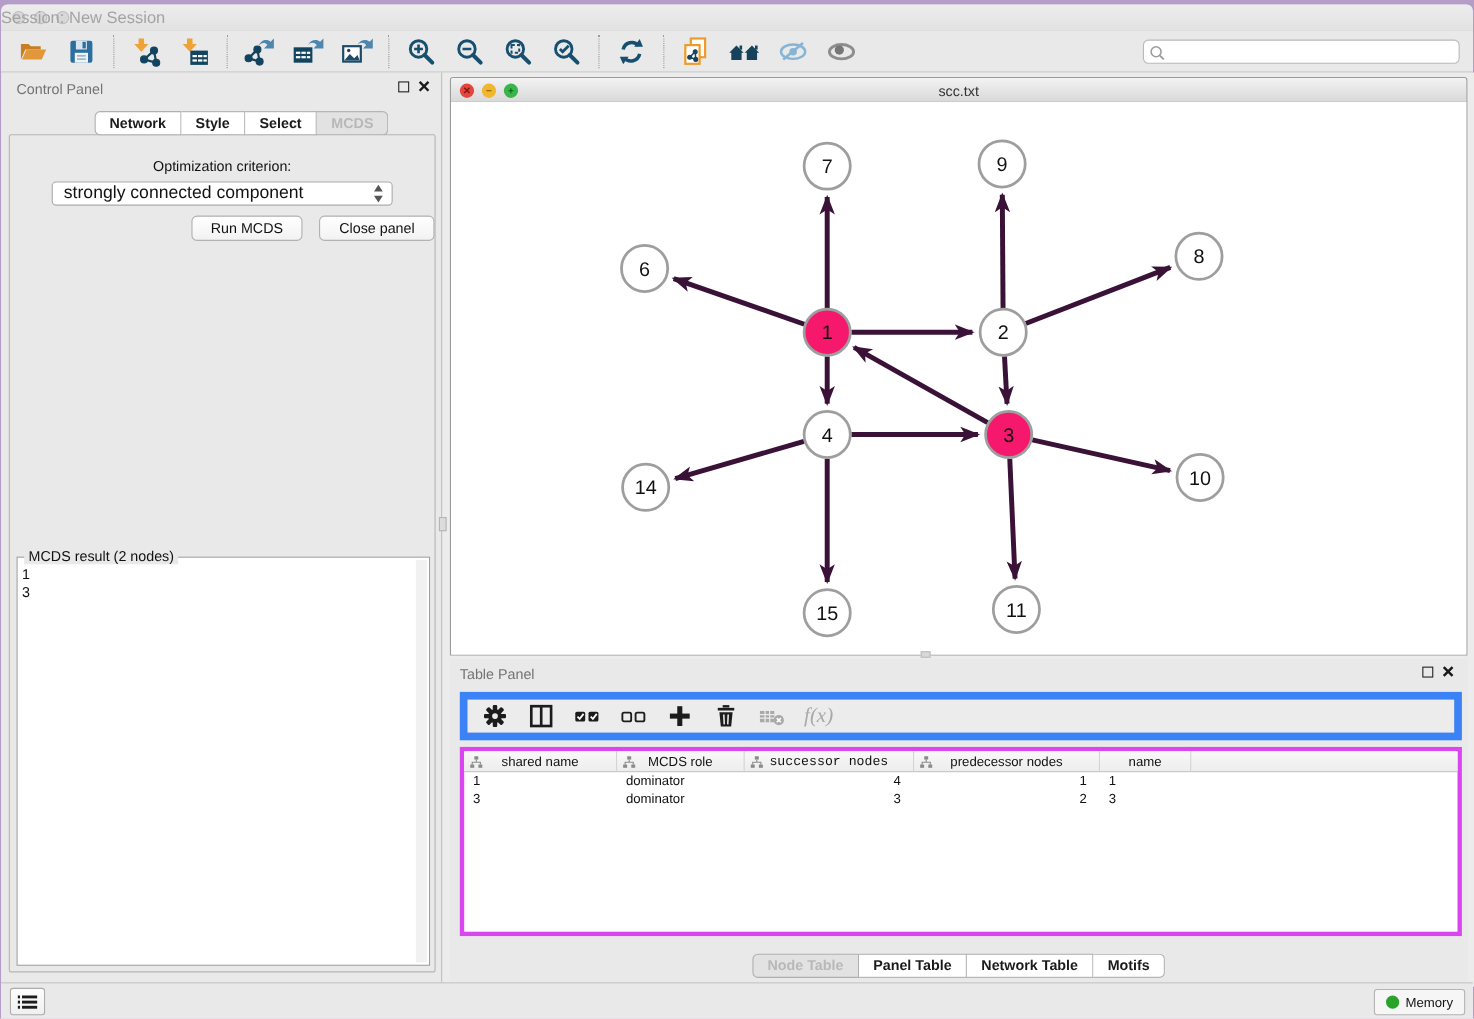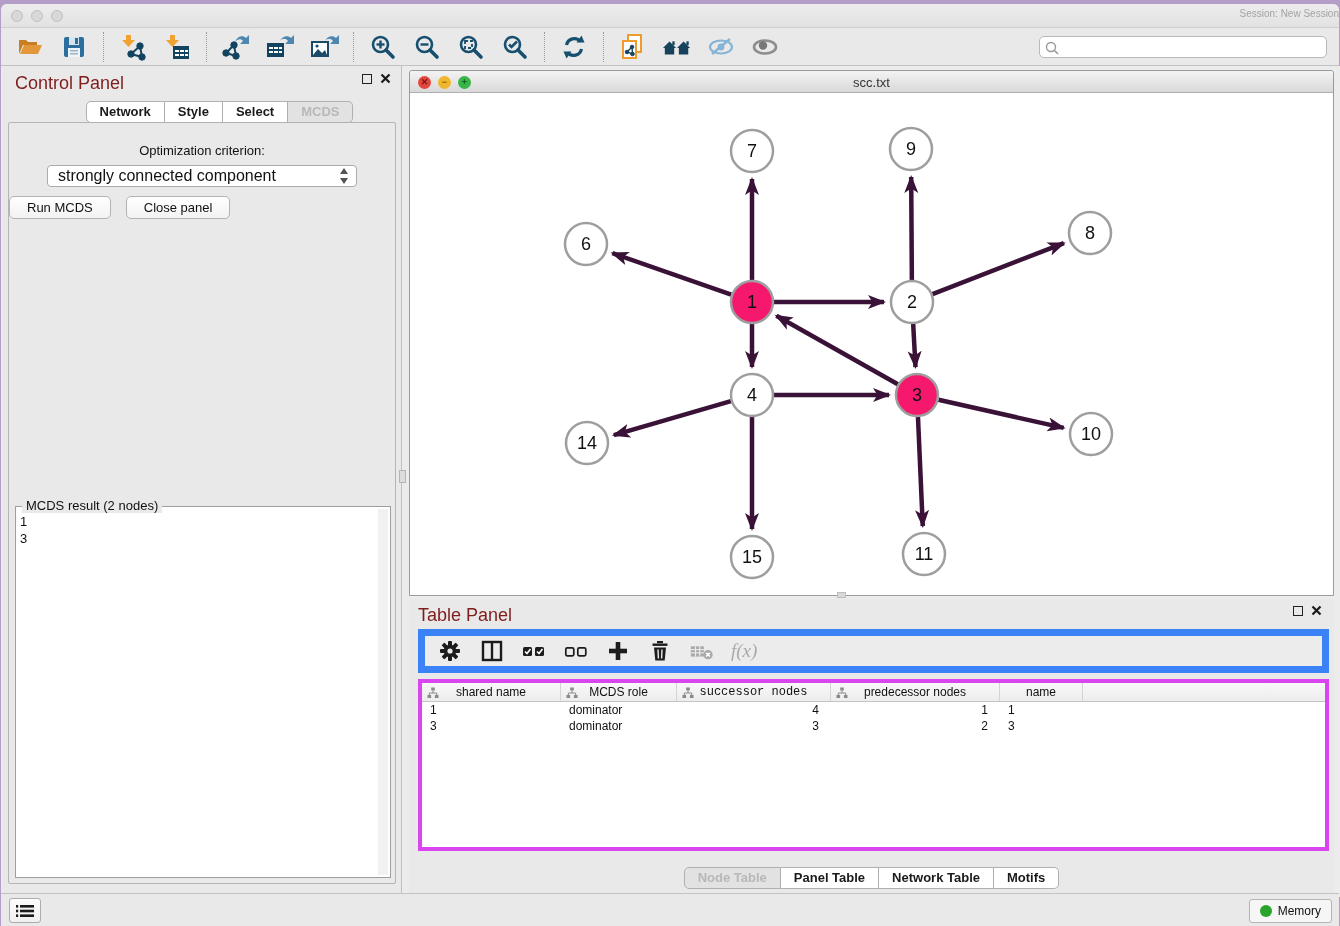--- a/index.html
+++ b/index.html
@@ -4,48 +4,48 @@
 <style>
   * { margin:0; padding:0; box-sizing:border-box; }
   html,body { width:1340px; height:926px; }
   body { background:#b49dc6; font-family:"Liberation Sans", sans-serif; position:relative; overflow:hidden; }
   .abs { position:absolute; }
 
   
   .window { position:absolute; left:1px; top:4px; width:1338px; height:922px; background:#ececec; border-radius:6px 6px 0 0; }
   .titlebar { position:absolute; left:0; top:0; width:100%; height:24px; background:linear-gradient(#ededed,#e2e2e2); border-radius:6px 6px 0 0; border-bottom:1px solid #cfcfcf; }
   .tl-dot { position:absolute; top:6px; width:12px; height:12px; border-radius:50%; background:#d8d8d8; border:1px solid #bfbfbf; }
-  .title-text { position:absolute; top:4px; width:100%; text-align:right; font-size:10px; color:#a3a3a3; }
+  .title-text { position:absolute; top:4px; width:100%; text-align:left; font-size:15px; color:#a3a3a3; }
 
   
   .toolbar { position:absolute; left:0; top:24px; width:100%; height:38px; background:#e9e9e9; border-bottom:1px solid #c2c2c2; display:flex; align-items:center; }
   .tgroup { display:flex; align-items:center; gap:14px; padding:0 14px; height:32px; }
   .tsep { width:0; height:30px; border-left:1px dotted #9a9a9a; }
   .tbico { width:30px; height:30px; display:flex; align-items:center; justify-content:center; }
   .searchbox { margin-left:auto; margin-right:12px; width:288px; height:22px; background:#fff; border:1px solid #b9b9b9; border-radius:5px; position:relative; }
   .searchbox input { position:absolute; left:24px; top:1px; right:4px; height:18px; border:none; outline:none; font-size:12px; background:transparent; width:255px; }
 
   
   .cpanel { position:absolute; left:1px; top:62px; width:400px; height:831px; background:#e9e9e9; border-right:1px solid #c0c0c0; }
   .panel-header { position:relative; height:28px; }
-  .panel-title { position:absolute; left:13px; top:7px; font-size:18px; color:#7f1d1d; }
+  .panel-title { position:absolute; left:13px; top:7px; font-size:13px; color:#737373; }
   .ph-btns { position:absolute; right:10px; top:7px; display:flex; gap:8px; align-items:center; }
   .tabsrow { position:absolute; left:0; width:100%; display:flex; justify-content:center; z-index:3; }
   .cp-tabsrow { top:35px;padding-left:36px; }
   .tab { height:22px; line-height:20px; padding:0 13px; background:#fff; border:1px solid #b0b0b0; border-left:none; font-size:13px; font-weight:bold; color:#1a1a1a; cursor:pointer; }
   .tab:first-child { border-left:1px solid #b0b0b0; border-radius:5px 0 0 5px; }
   .tab:last-child { border-radius:0 5px 5px 0; }
   .tab.active { background:#e2e2e2; color:#b8b8b8; }
   .cp-box { position:absolute; left:6px; top:56px; width:388px; height:762px; border:1px solid #b5b5b5; border-radius:2px; background:#e9e9e9; }
   .opt-label { position:absolute; top:20px; width:100%; text-align:center; font-size:13px; color:#111; }
   .dropdown { position:absolute; left:38px; top:42px; width:310px; height:22px; background:#fff; border:1px solid #ababab; border-radius:4px; font-size:16px; line-height:20px; padding-left:10px; color:#111; }
   .dd-stepper { position:absolute; right:4px; top:2px; width:15px; height:16px; }
   .dd-stepper:before { content:""; position:absolute; left:3px; top:0; border-left:4.5px solid transparent; border-right:4.5px solid transparent; border-bottom:6px solid #555; }
   .dd-stepper:after { content:""; position:absolute; left:3px; bottom:0; border-left:4.5px solid transparent; border-right:4.5px solid transparent; border-top:6px solid #555; }
-  .btnrow { position:absolute; top:73px; width:100%; display:flex; justify-content:flex-start; gap:15px; }
+  .btnrow { position:absolute; top:73px; width:100%; display:flex; justify-content:flex-end; gap:15px; }
   .mac-btn { height:23px; padding:0 17px; background:linear-gradient(#ffffff,#f2f2f2); border:1px solid #b3b3b3; border-radius:5px; font-size:13px; color:#111; font-family:"Liberation Sans",sans-serif; cursor:pointer; }
   .result-box { position:absolute; left:6px; top:383px; width:376px; height:372px; border:1px solid #9e9e9e; background:#fff; }
   .result-legend { position:absolute; left:6px; top:-9px; background:#e9e9e9; padding:0 4px; font-size:13px; color:#111; }
   .result-text { position:absolute; left:4px; top:6px; font-size:13px; line-height:17px; color:#111; white-space:pre; font-family:"Liberation Sans",sans-serif; }
   .result-scroll { position:absolute; right:2px; top:2px; width:10px; height:366px; background:#f1f1f1; }
 
   
   .mainbg { position:absolute; left:401px; top:62px; width:938px; height:831px; background:#ececec; }
   .netframe { position:absolute; left:408px; top:66px; width:925px; height:526px; border:1px solid #9b9b9b; background:#fff; border-radius:3px 3px 0 0; }
   .net-titlebar { position:absolute; left:0; top:0; width:100%; height:22px; background:linear-gradient(#f3f3f3,#d9d9d9); border-bottom:1px solid #b0b0b0; border-radius:3px 3px 0 0; }

